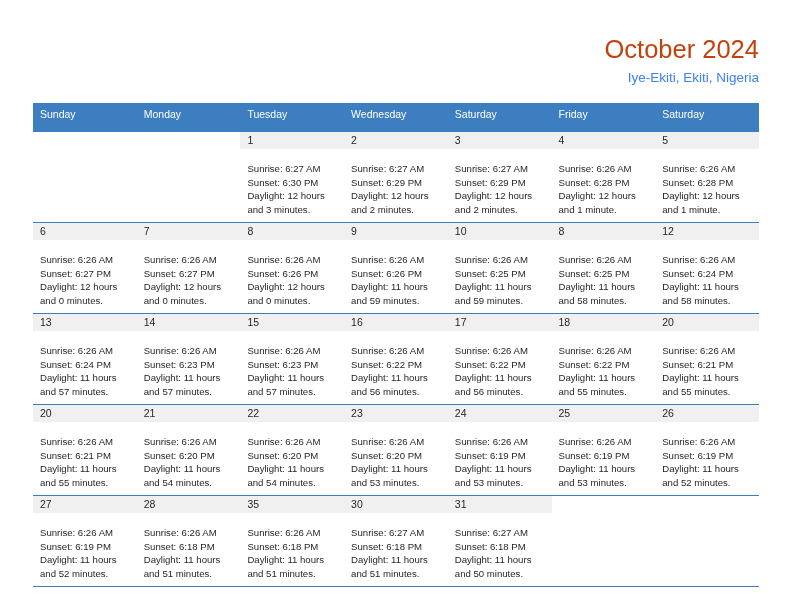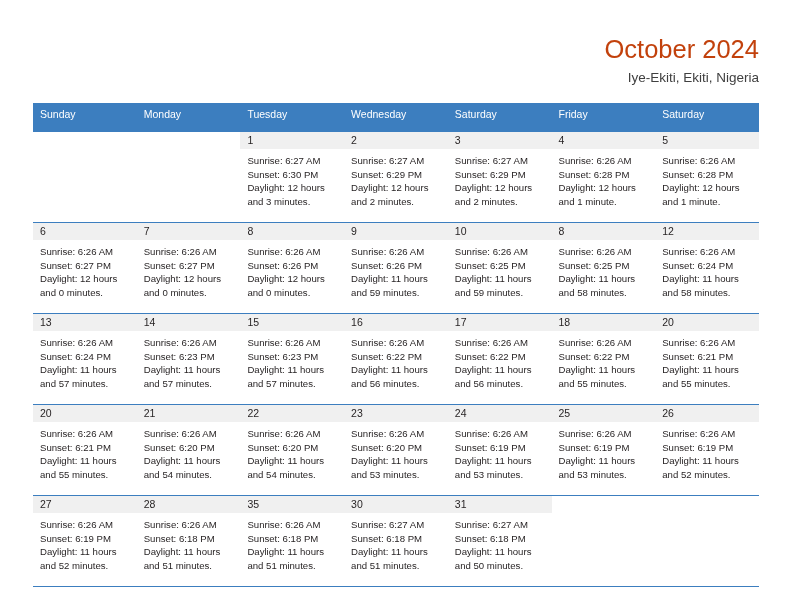--- a/index.html
+++ b/index.html
@@ -77,21 +77,21 @@
   }
   .cal-title {
     font-size: 25.5px;
     color: #c2410c;
     line-height: 32px;
     font-weight: 400;
     white-space: nowrap;
   }
   .cal-subtitle {
     font-size: 13.5px;
-    color: #404040;
+    color: #3b82f6;
     line-height: 20px;
     margin-top: 3px;
     font-weight: 400;
     white-space: nowrap;
   }
 
   
   .calendar {
     position: absolute;
     left: 33px;
@@ -136,21 +136,21 @@
     padding: 2px 0 0 7px;
     box-sizing: border-box;
     font-size: 10.5px;
     line-height: 13px;
     color: #231f20;
   }
   .cell-blank .daynum-band {
     background: #ffffff;
   }
   .detail {
-    padding: 5px 6px 0 7px;
+    padding: 13px 6px 0 7px;
     font-size: 9.6px;
     line-height: 13.6px;
     color: #231f20;
   }
   .detail div {
     white-space: nowrap;
   }
   .detail .daylight {
     white-space: normal;
   }

